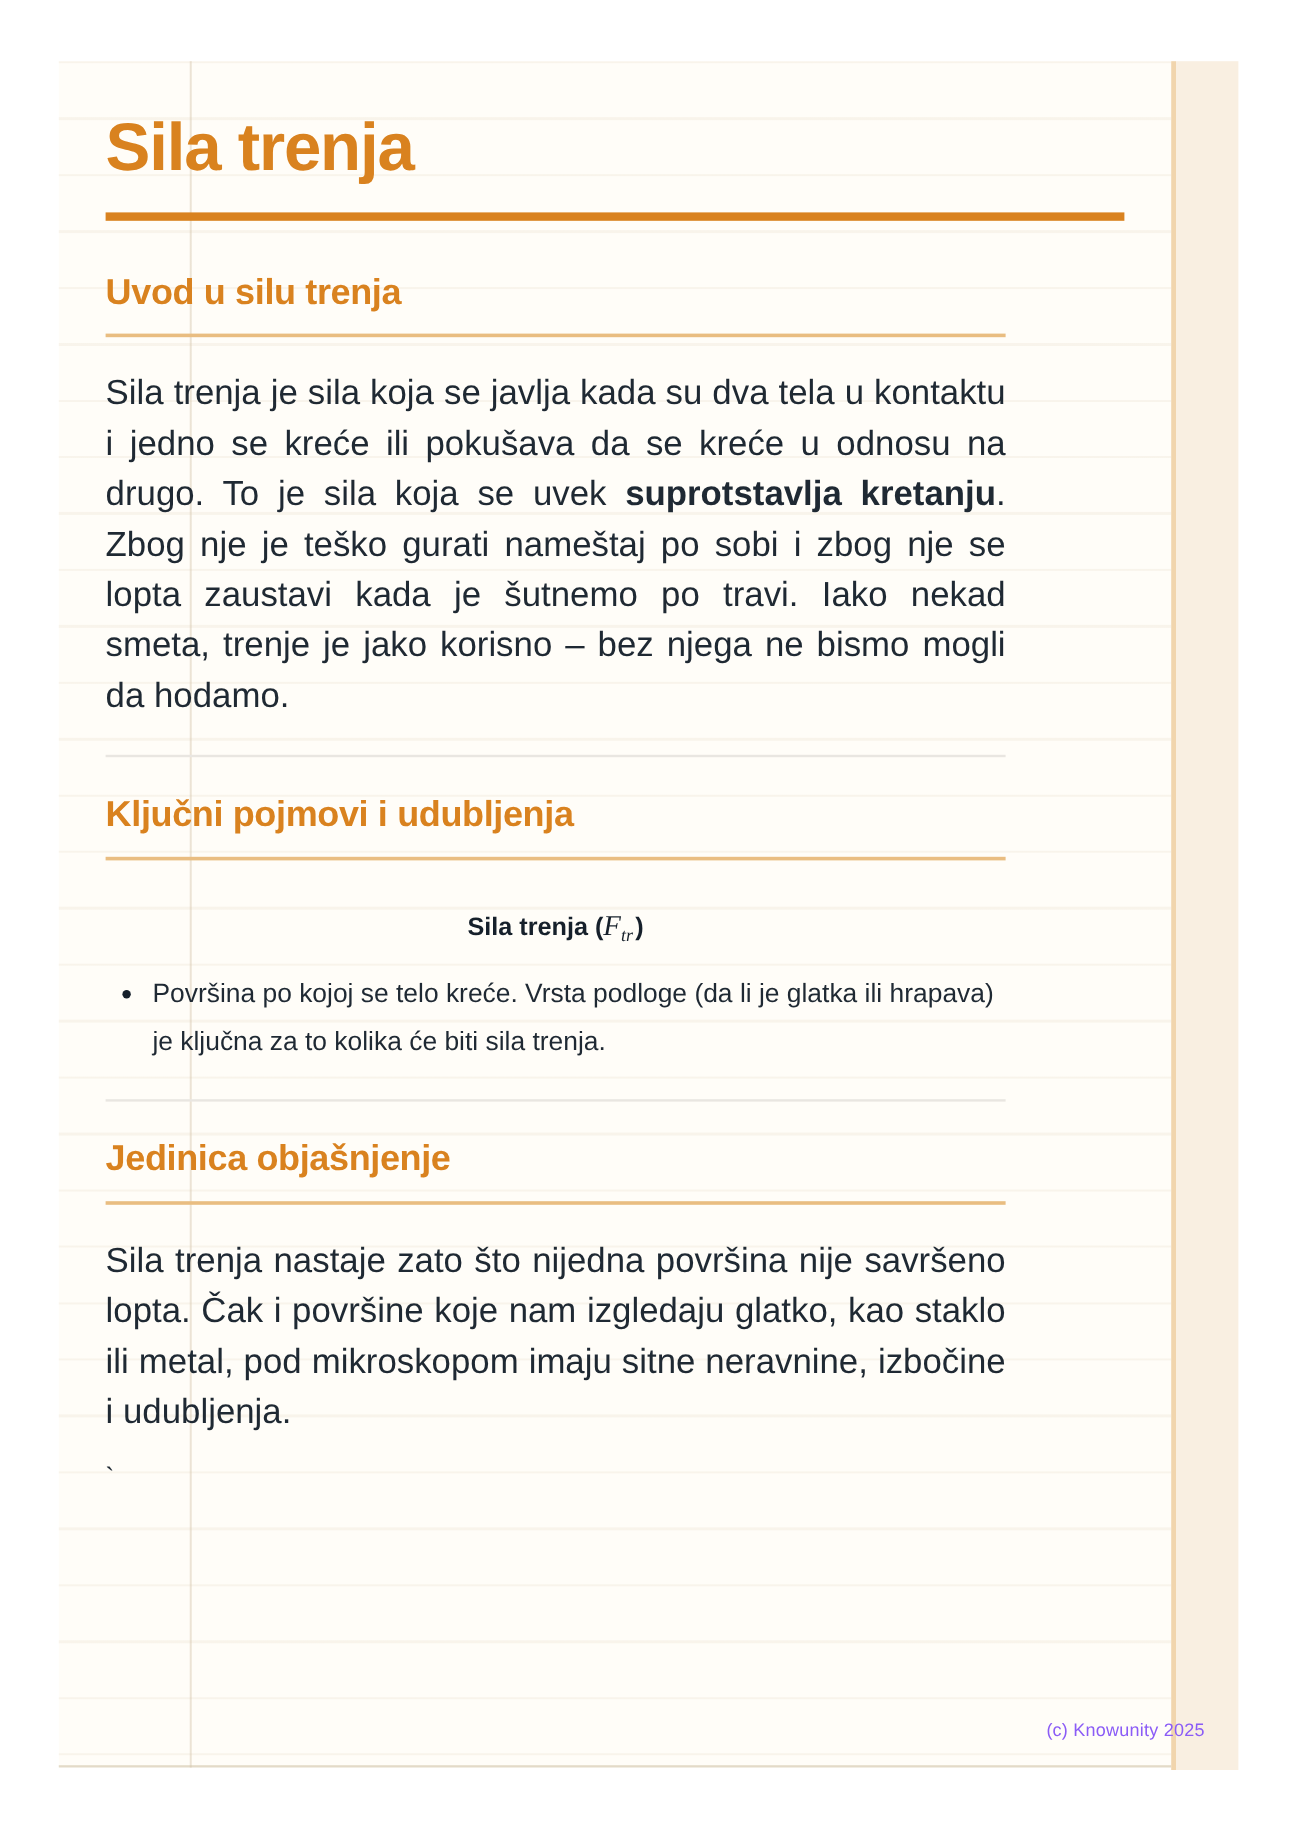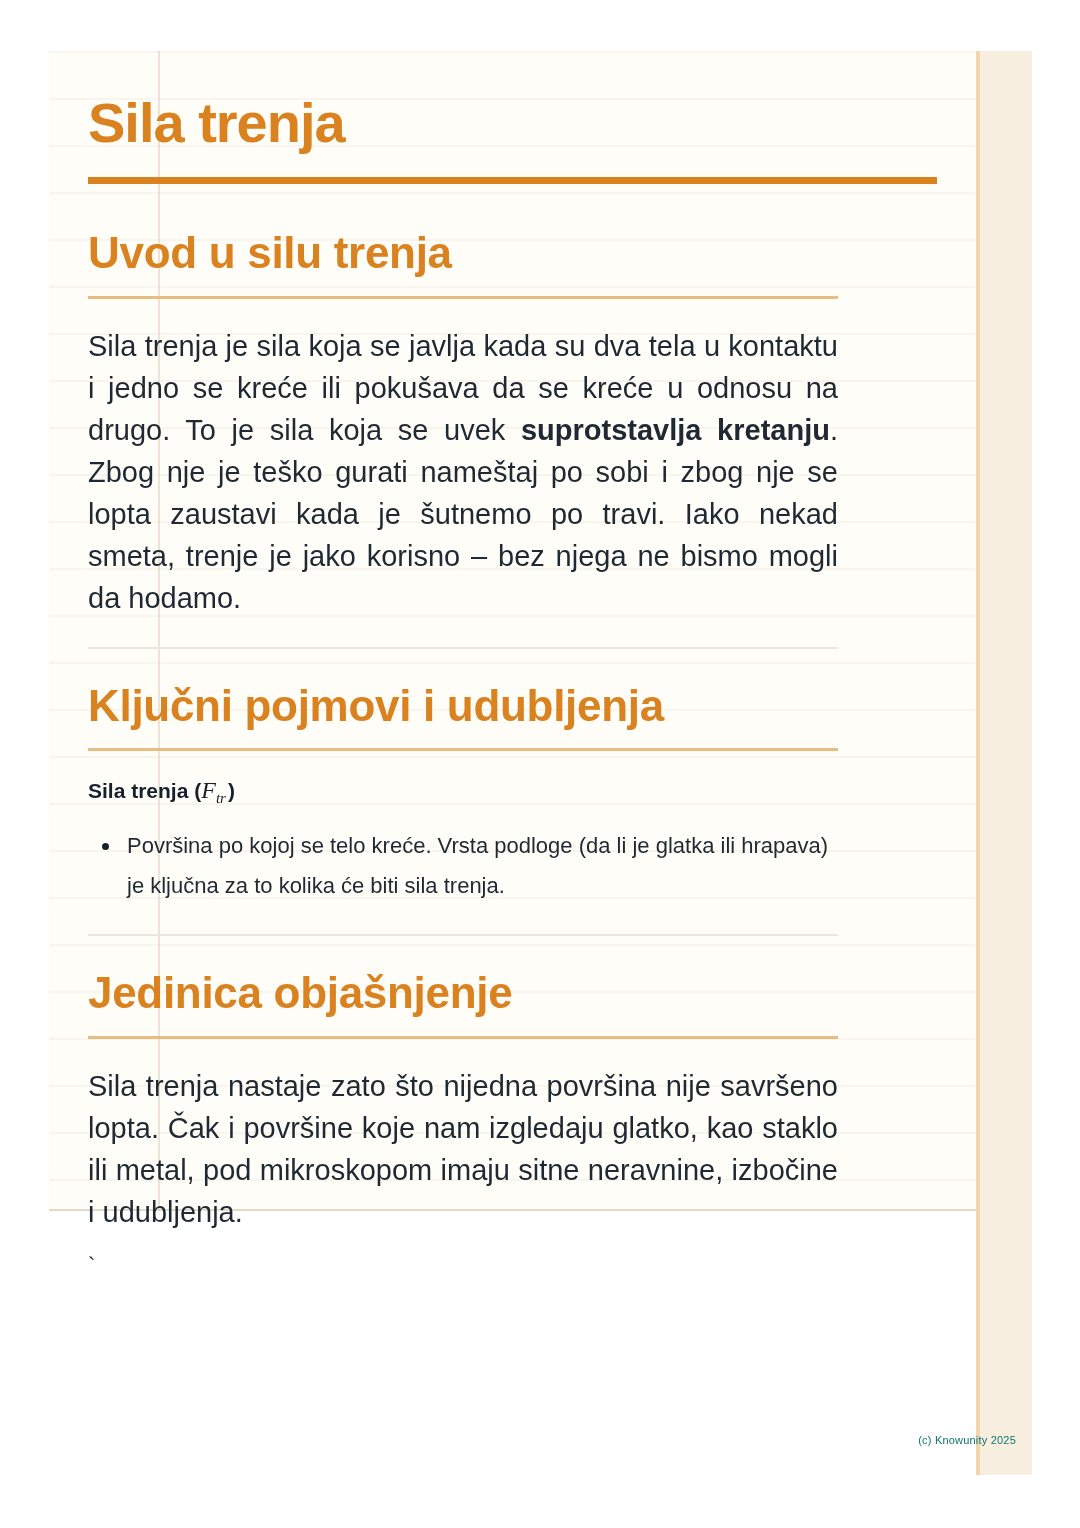--- a/index.html
+++ b/index.html
@@ -15,21 +15,21 @@
     font-family: "Liberation Sans", sans-serif;
     color: #1f2933;
   }
 
   
   .card {
     position: absolute;
     left: 49px;
     top: 51px;
     width: 927px;
-    height: 1160px;
+    height: 1422px;
     box-sizing: border-box;
     background-color: #fffdf8;
     background-image:
       
       linear-gradient(to right,
         transparent 0, transparent 109px,
         rgba(212,196,170,0.45) 109px, rgba(212,196,170,0.45) 111px,
         transparent 111px),
       
       repeating-linear-gradient(to bottom,
@@ -74,21 +74,21 @@
   }
   .h1-rule {
     height: 7px;
     margin-top: 22px;
     background: #d9821f;
   }
 
   h2.section-heading {
     width: 750px;
     margin: 30px 0 0;
-    font-size: 44px;
+    font-size: 30px;
     line-height: 1.22;
     font-weight: bold;
     letter-spacing: -0.3px;
     color: #d9821f;
   }
   h2.first-after-rule { margin-top: 42px; }
   .h2-rule {
     width: 750px;
     height: 3px;
     margin-top: 16px;
@@ -107,25 +107,26 @@
   hr.divider {
     width: 750px;
     height: 2px;
     margin: 28px 0 0;
     border: none;
     background: #e9e6e1;
   }
 
   h3.term-title {
     width: 750px;
-    margin: 26px 0 0;
+    margin: 42px 0 0;
     font-size: 21px;
     line-height: 27px;
     font-weight: bold;
     color: #16202b;
+    text-align: center;
   }
 
   .formula {
     font-family: "Liberation Serif", serif;
     font-style: italic;
     font-weight: normal;
     font-size: 24px;
   }
   .formula sub {
     font-size: 15px;
@@ -159,25 +160,25 @@
   }
 
   p.stray {
     margin: 20px 0 0;
     font-size: 22px;
     color: #1f2933;
   }
 
   .footer-note {
     position: absolute;
-    right: 64px;
+    right: 76px;
     top: 1434px;
-    font-size: 11px;
+    font-size: 15px;
     letter-spacing: 0.2px;
-    color: #0f766e;
+    color: #8b5cf6;
   }
 </style>
 </head>
 <body>
 
 <div class="card">
   <div class="content">
 
     <h1 class="doc-title">Sila trenja</h1>
     <div class="h1-rule"></div>

